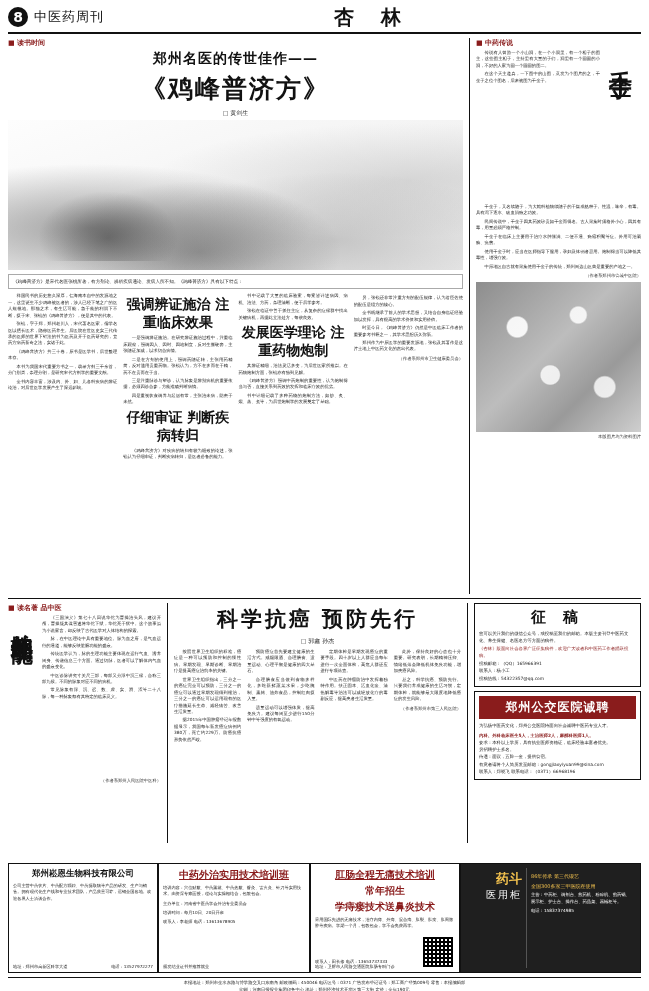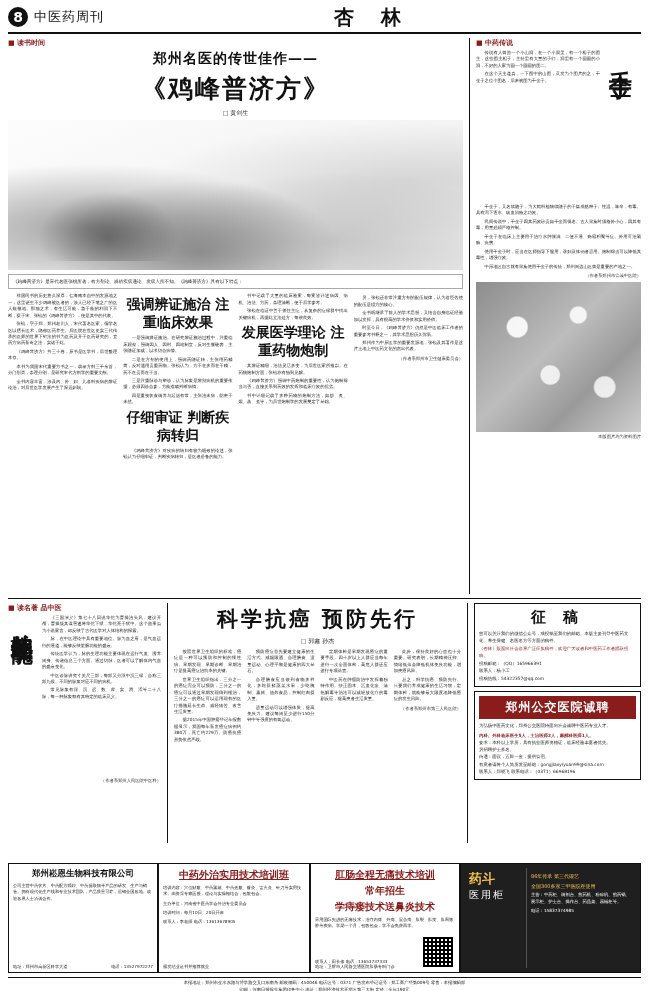--- a/index.html
+++ b/index.html
@@ -95,21 +95,21 @@
   .ad-title{font-size:8.5px;font-weight:bold;text-align:center;font-family:"DejaVu Serif","Liberation Serif",serif;}
   .ad-title.red{color:#8a1c1c;font-size:10px;text-decoration:underline;}
   .ad-sub{font-size:10px;font-weight:bold;text-align:center;color:#8a1c1c;margin-top:2px;}
   .ad-txt{font-size:4.2px;line-height:1.5;margin-top:3px;color:#222;}
   .ad-foot{font-size:4.2px;color:#222;}
   .qr{width:30px;height:30px;background:
       repeating-linear-gradient(90deg,#000 0 2px,#fff 2px 4px),
       repeating-linear-gradient(0deg,#000 0 2px,#fff 2px 4px);
       background-blend-mode:multiply;border:2px solid #fff;}
 
-  .ad4-left{width:62px;border-right:1px solid #555;padding:4px;box-sizing:border-box;text-align:left;}
+  .ad4-left{width:62px;border-right:1px solid #555;padding:4px;box-sizing:border-box;text-align:right;}
   .ad4-logo{font-size:13px;font-weight:bold;color:#f2c14e;font-family:"DejaVu Serif","Liberation Serif",serif;line-height:1.1;}
   .ad4-logo2{font-size:10px;color:#fff;letter-spacing:2px;margin-top:2px;}
   .ad4-right{flex:1;padding:4px;box-sizing:border-box;font-size:4.3px;line-height:1.6;}
   .ad4-line{color:#f2c14e;font-size:5px;margin-bottom:2px;}
 
   
   .footer{margin-top:4px;border-top:1px solid #111;padding-top:2px;font-size:4.3px;text-align:center;color:#222;line-height:1.6;}
 </style>
 </head>
 <body>

